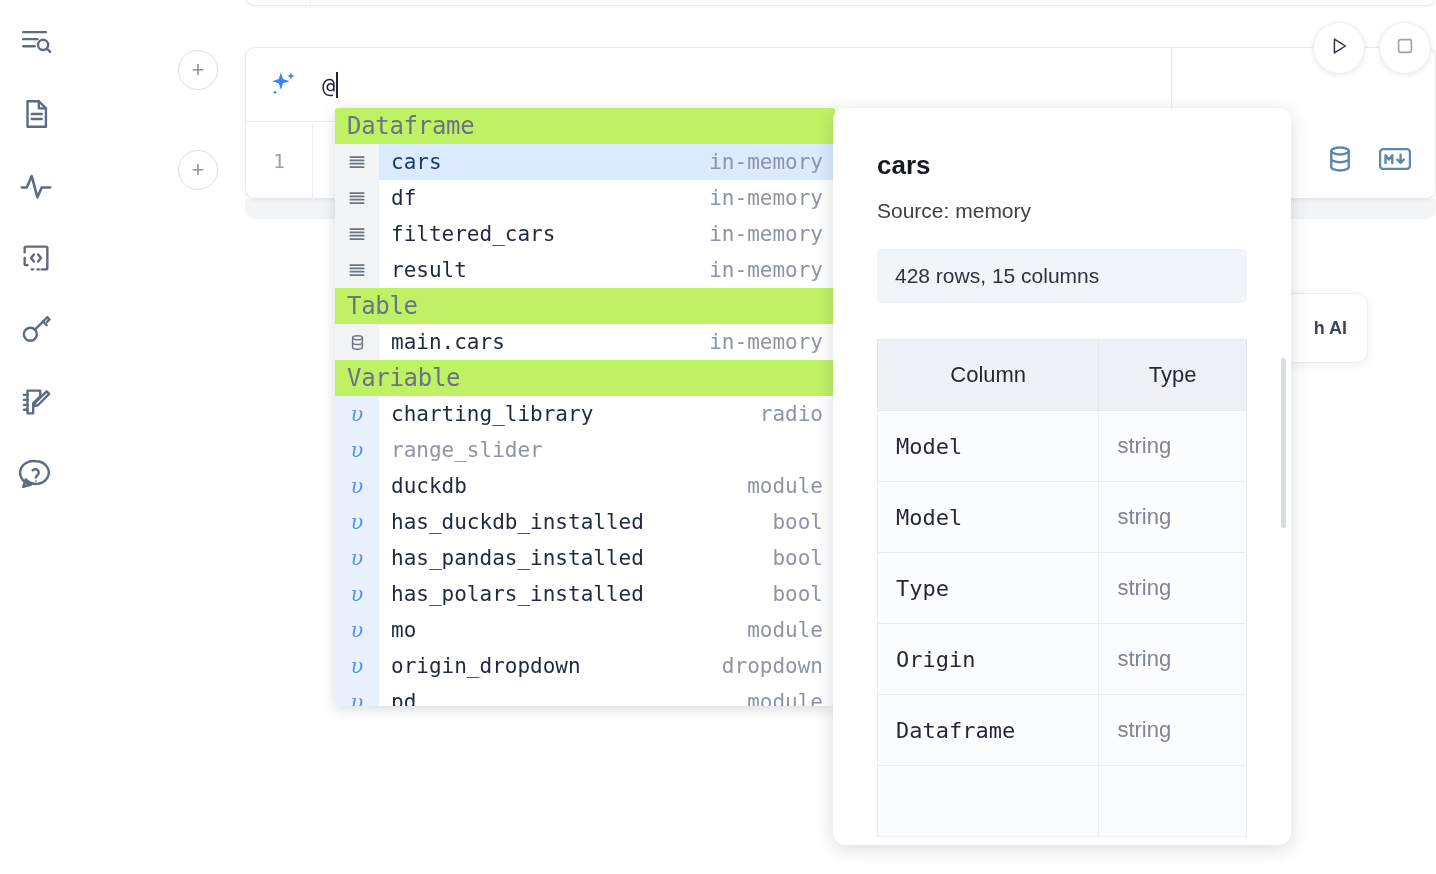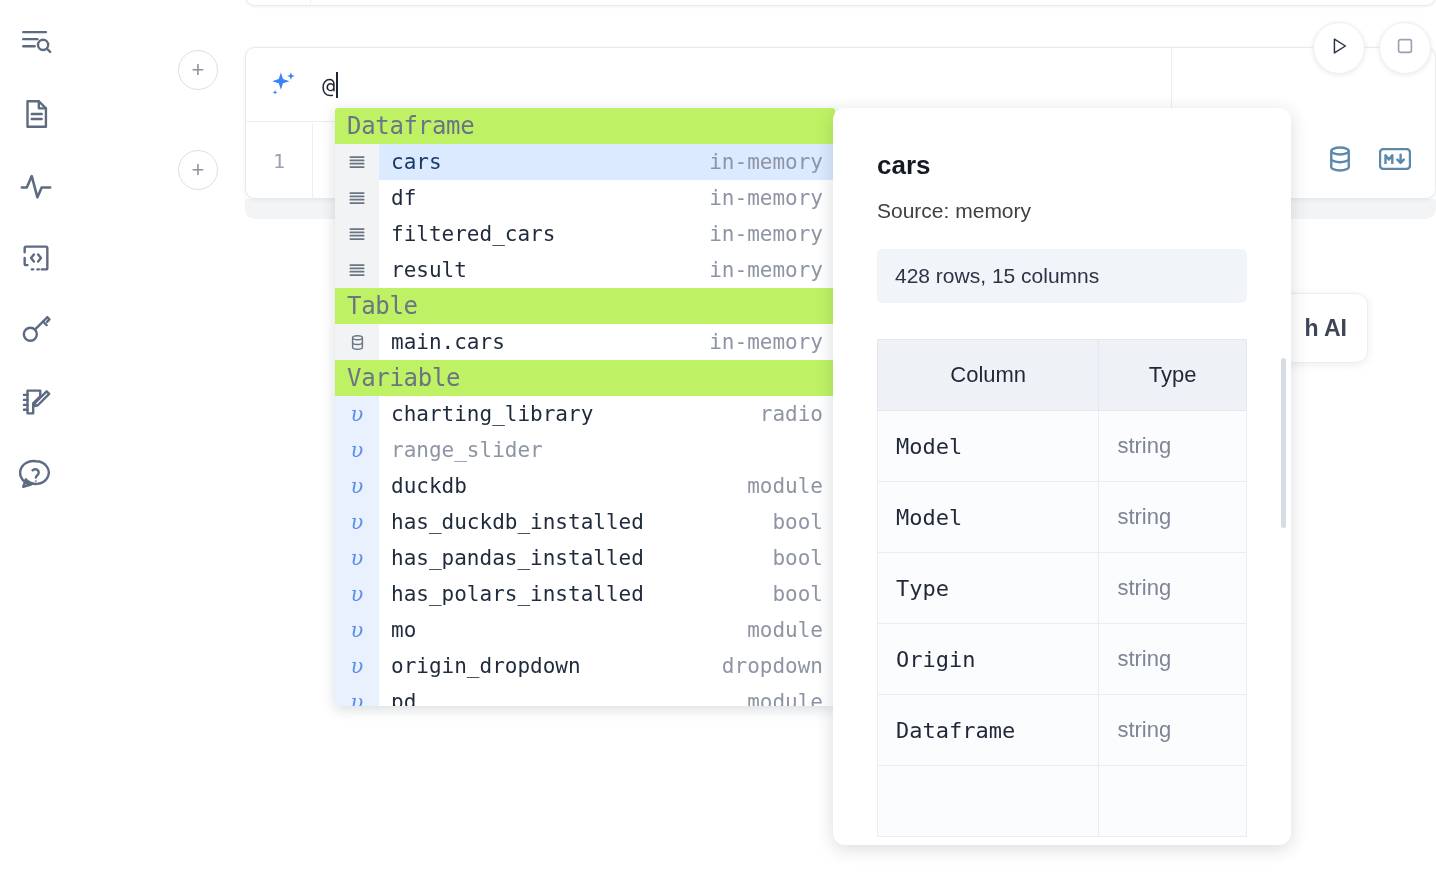--- a/index.html
+++ b/index.html
@@ -196,21 +196,21 @@
   .ai-float-btn {
     position: absolute;
     left: 1226px; top: 293px;
     width: 142px; height: 70px;
     background: #ffffff;
     border: 1px solid #eceef0;
     border-radius: 12px;
     box-shadow: 0 2px 8px rgba(30,40,60,0.08);
     display: flex; align-items: center; justify-content: flex-end;
     padding-right: 20px;
-    font-size: 23px;
+    font-size: 18px;
     font-weight: 600;
     color: #3d4657;
     cursor: pointer;
   }
 
   
   .ac-dropdown {
     position: absolute;
     left: 335px; top: 108px;
     width: 500px; height: 598px;

